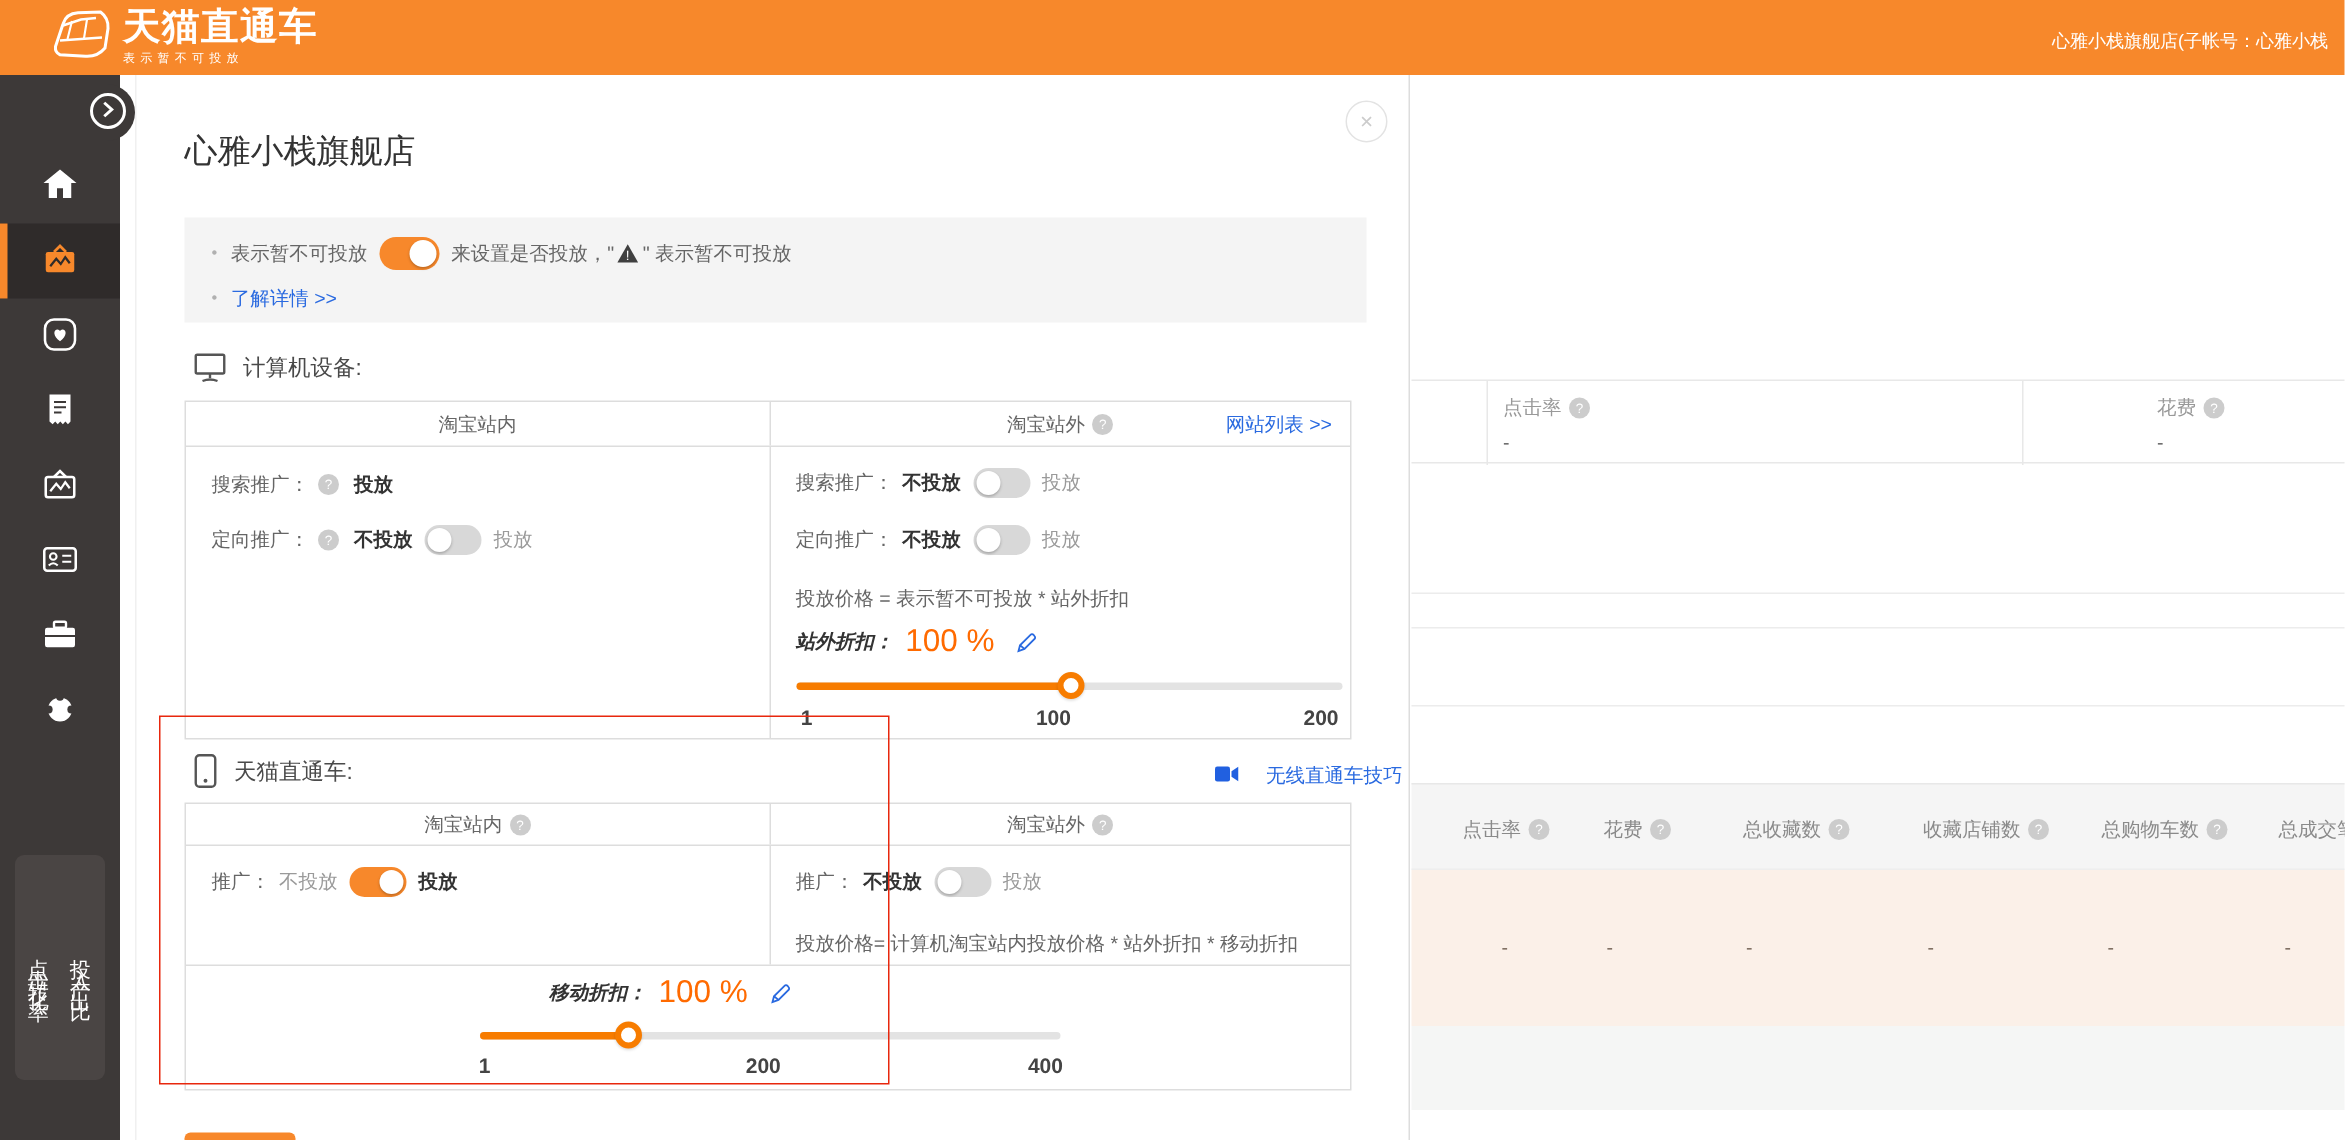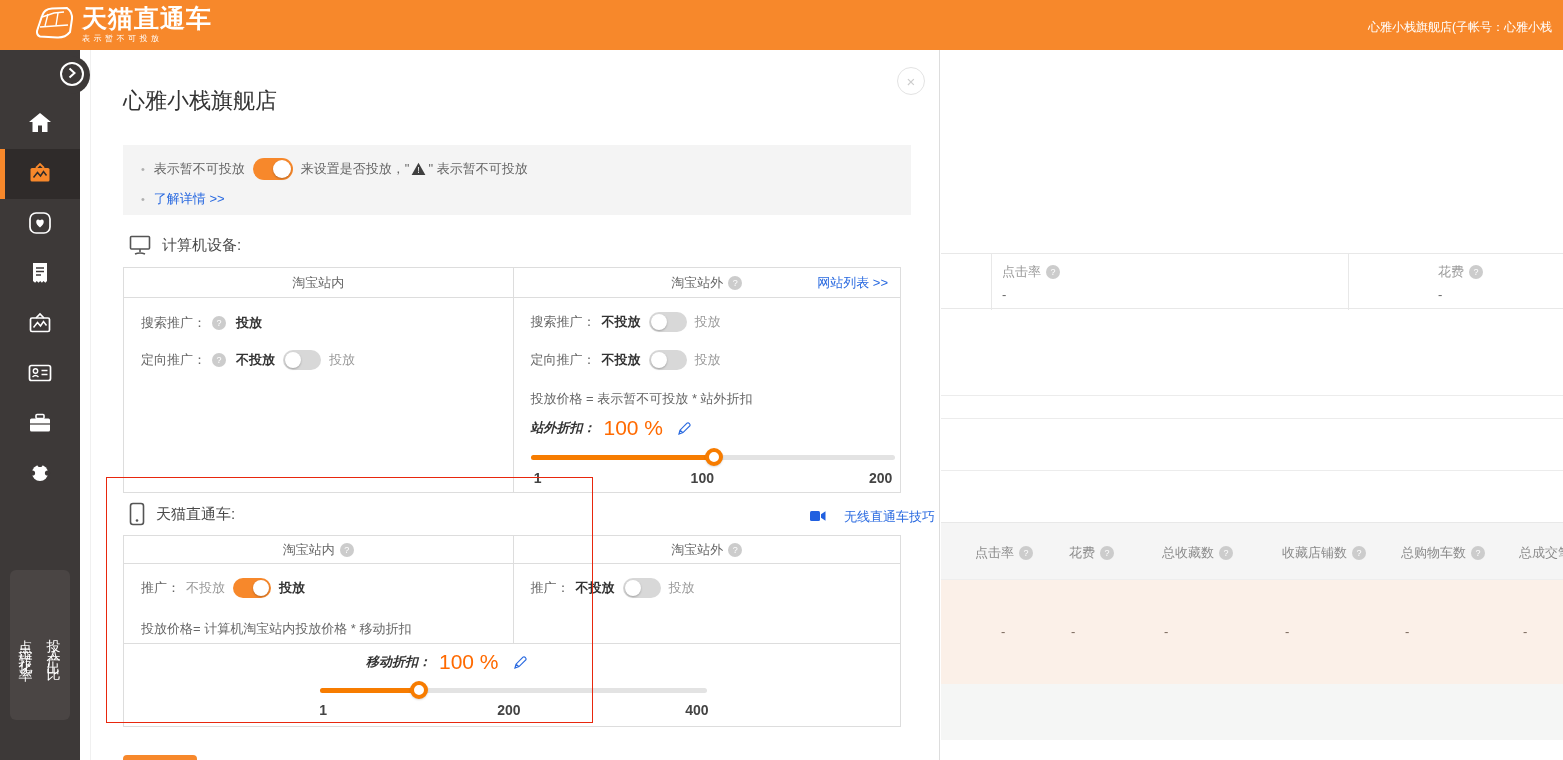--- a/index.html
+++ b/index.html
@@ -409,31 +409,31 @@
     <div class="tbody" style="height:80px; border-bottom:1px solid #ddd">
       <div class="tcell" style="width:389px">
         <div class="frow" style="top:14px">
           <span class="lbl">推广：</span>
           <span class="muted">不投放</span>
           <span class="tg on">
               <span class="knob"></span>
             </span>
           <span class="bold">投放</span>
         </div>
-        <div class="formula" style="top:56px">投放价格= 计算机淘宝站内投放价格 * 移动折扣</div>
       </div>
       <div class="tcell divline" style="width:388px">
         <div class="frow" style="top:14px">
           <span class="lbl">推广：</span>
           <span class="bold">不投放</span>
           <span class="tg off">
               <span class="knob"></span>
             </span>
           <span class="muted">投放</span>
         </div>
+        <div class="formula" style="top:56px">投放价格= 计算机淘宝站内投放价格 * 站外折扣 * 移动折扣</div>
       </div>
     </div>
     <div class="tbody" style="height:82px; display:block; position:relative">
       <div class="disc-row" style="left:242px; top:6px">
         <span class="disc-label">移动折扣：</span>
         <span class="disc-value">100 %</span>
         <span class="pencil">
           <svg width="15" height="15" viewBox="0 0 15 15">
             <path d="M2 13 L3 9.2 L10 2.2 Q11 1.2 12.2 2.4 T13 4.6 L6 11.6 Z M3 9.2 L6 11.6" fill="none" stroke="#2a6ae0" stroke-width="1.2"></path>
           </svg>

